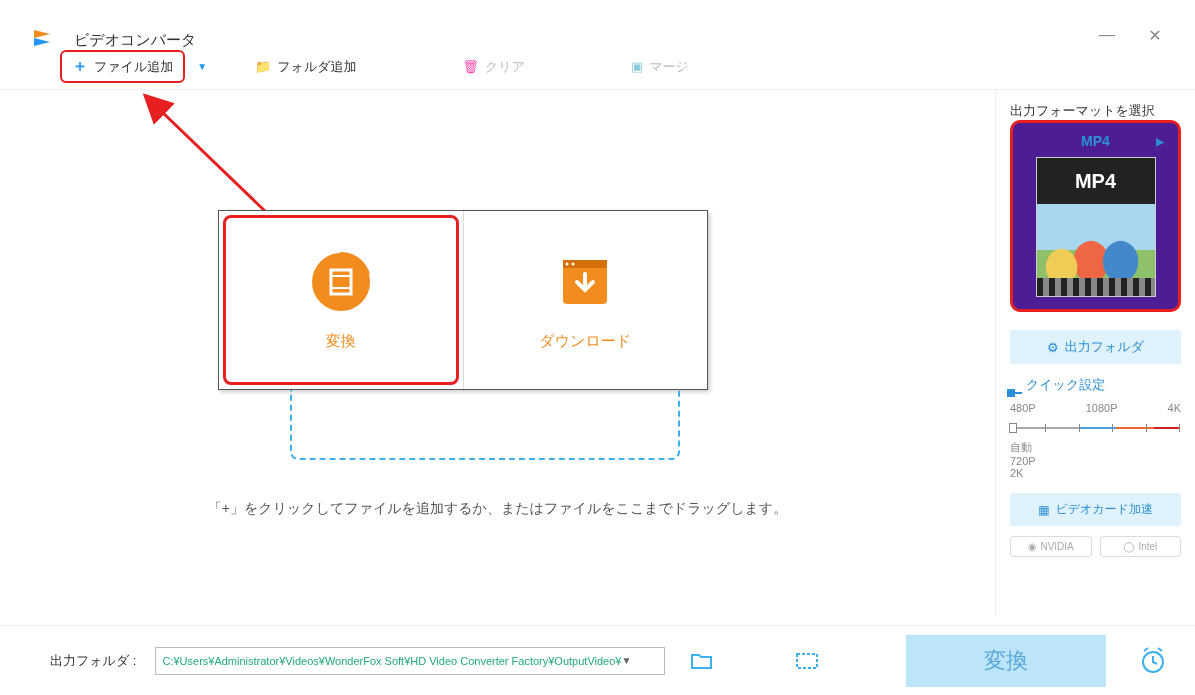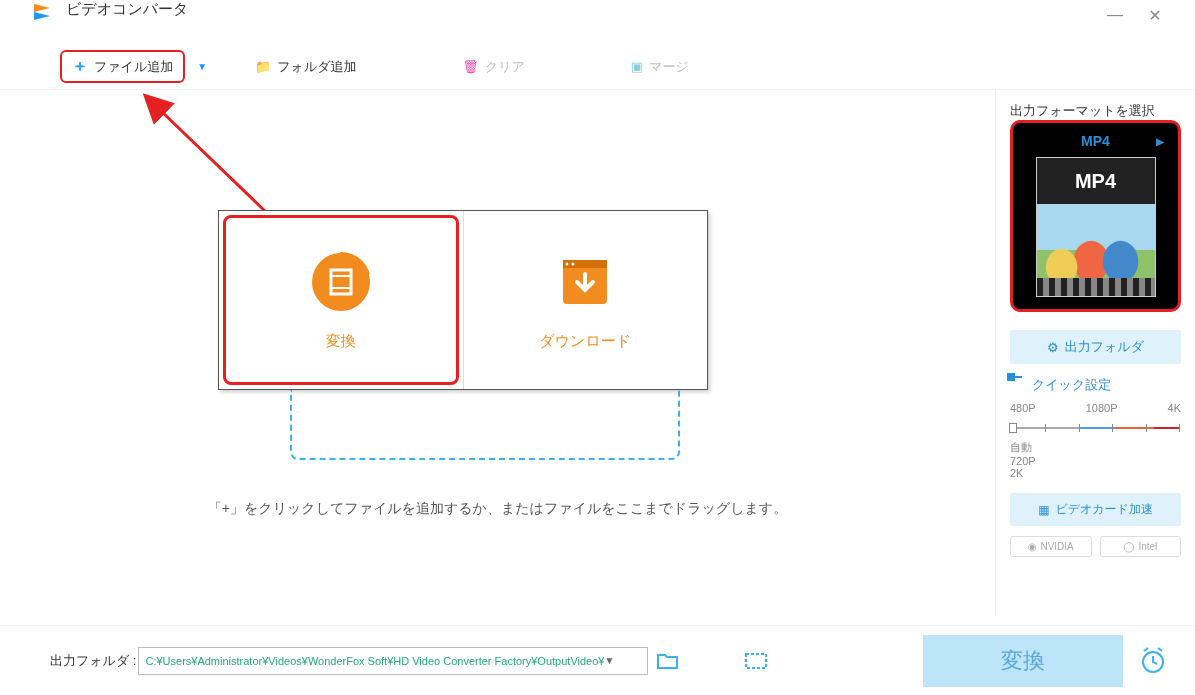--- a/index.html
+++ b/index.html
@@ -1,19 +1,19 @@
 <!DOCTYPE html>
 <html><head>
 <meta charset="utf-8">
 <style>
 * { box-sizing: border-box; margin: 0; padding: 0; font-family: "Meiryo", "Hiragino Sans", sans-serif; }
 body { background: #fff; width: 1195px; height: 695px; position: relative; overflow: hidden; }
 
 
-.titlebar { height: 50px; display: flex; align-items: flex-start; padding: 0 20px 0 30px; }
+.titlebar { height: 50px; display: flex; align-items: flex-end; padding: 0 20px 0 30px; gap: 8px; }
 .titlebar .logo { width: 24px; height: 24px; margin-right: 12px; }
 .titlebar .title { font-size: 15px; color: #333; flex: 1; }
 .titlebar .winbtn { width: 40px; height: 30px; display: flex; align-items: center; justify-content: center; color: #888; cursor: pointer; }
 
 
 .toolbar { height: 40px; display: flex; align-items: center; gap: 30px; padding: 0 30px 0 10px; border-bottom: 1px solid #eee; padding-bottom: 6px;}
 .toolbar .btn { display: flex; align-items: center; gap: 6px; font-size: 13px; color: #333; cursor: pointer; padding: 4px 8px; }
 .toolbar .btn.addfile { border: 2px solid #e62020; border-radius: 6px; padding: 4px 10px; margin-left: 50px;}
 .toolbar .btn.disabled { color: #bbb; }
 .toolbar .plus { color: #2196f3; font-weight: bold; font-size: 16px; }
@@ -36,47 +36,47 @@
 
 .arrow-svg { position: absolute; left: 60px; top: 0px; width: 260px; height: 260px; pointer-events: none; }
 
 
 .dashed { position: absolute; left: 290px; top: 300px; width: 390px; height: 70px; border: 2px dashed #3db0f0; border-top: none; border-radius: 0 0 8px 8px; }
 
 .droptext { position: absolute; left: 0; right: 0; top: 410px; text-align: center; font-size: 14px; color: #555; }
 
 
 .side-title { font-size: 13px; color: #333; margin-bottom: 0; }
-.format-box { border: 3px solid #e62020; border-radius: 10px; background: #000000; padding: 10px 8px 12px; margin-bottom: 18px; }
+.format-box { border: 3px solid #e62020; border-radius: 10px; background: #4c1d95; padding: 10px 8px 12px; margin-bottom: 18px; }
 .format-head { display: flex; align-items: center; justify-content: center; gap: 6px; color: #2a8fd4; font-size: 14px; font-weight: bold; margin-bottom: 8px; position: relative;}
 .format-head .chevron { position: absolute; right: 6px; color: #2a8fd4; font-size: 10px;}
 .format-thumb { width: 120px; height: 140px; margin: 0 auto; background: #fff; border: 1px solid #ccc; position: relative; display: flex; flex-direction: column; }
 .format-thumb .fhead { height: 46px; background: #222; color: #fff; font-weight: bold; font-size: 20px; display: flex; align-items: center; justify-content: center; }
 .format-thumb .fbody { flex: 1; background: linear-gradient(#9fd080,#f0e68c,#f0a050); position: relative; }
 .format-thumb .filmstrip { position: absolute; bottom: 0; left: 0; right: 0; height: 18px; background: repeating-linear-gradient(90deg,#222 0 6px,#888 6px 12px); }
 
 .side-btn { background: #dff2fb; color: #2a8fd4; font-size: 13px; padding: 8px; text-align: center; border-radius: 2px; margin-bottom: 12px; display: flex; align-items: center; justify-content: center; gap: 6px; cursor: pointer;}
 
-.quick-title { font-size: 13px; color: #2a8fd4; display: flex; align-items: flex-start; gap: 10px; margin-bottom: 8px; }
+.quick-title { font-size: 13px; color: #2a8fd4; display: flex; align-items: flex-end; gap: 4px; margin-bottom: 8px; }
 .quick-title .dash { width: 12px; height: 2px; background: #2a8fd4; display: inline-block; position: relative;}
 .quick-title .dash::before { content:""; position:absolute; left:-3px; top:-3px; width:8px; height:8px; background:#2a8fd4; }
 
 .slider { position: relative; height: 16px; margin: 6px 2px 4px; }
 .slider .track { position: absolute; top: 7px; left: 0; right: 0; height: 2px; background: linear-gradient(90deg,#aaa 0 40%,#4b9fe0 40% 62%, #e63 62% 85%, #c22 85% 100%);}
 .slider .tick { position: absolute; top: 4px; width: 1px; height: 8px; background: #888;}
 .slider .handle { position: absolute; left: -3px; top: 3px; width: 8px; height: 10px; background: #fff; border: 1px solid #888; }
 .quick-labels { display: flex; justify-content: space-between; font-size: 11px; color: #888; }
 .quick-labels.row2 { margin-top: 4px; margin-bottom: 14px; flex-direction: column;}
 
 .gpu-btn { background: #dff2fb; color: #2a8fd4; font-size: 12px; padding: 8px; text-align: center; border-radius: 2px; margin-bottom: 10px; display: flex; align-items: center; justify-content: center; gap: 6px; cursor: pointer;}
 .chips { display: flex; gap: 8px; }
 .chip { flex: 1; border: 1px solid #ddd; border-radius: 3px; padding: 4px 2px; font-size: 10px; color: #aaa; display: flex; align-items: center; justify-content: center; gap: 4px;}
 
 
-.footer { position: absolute; bottom: 0; left: 0; right: 0; height: 70px; border-top: 1px solid #eee; display: flex; align-items: center; padding: 0 20px 0 50px; gap: 2px;}
+.footer { position: absolute; bottom: 0; left: 0; right: 0; height: 70px; border-top: 1px solid #eee; display: flex; align-items: center; padding: 0 20px 0 50px; gap: 19px;}
 .footer .lbl { font-size: 13px; color: #333; }
 .footer .pathbox { width: 510px; height: 28px; border: 1px solid #bbb; padding: 0 6px; font-size: 11px; color: #2a7; display: flex; align-items: center; }
 .footer .pathbox .drop { color: #666; font-size: 10px;}
 .footer .iconbtn { width: 36px; height: 28px; display: flex; align-items: center; justify-content: center; color: #3db0f0; cursor: pointer; font-size: 18px;}
 .footer .spacer { flex: 1; }
 .footer .convert-btn { width: 200px; height: 52px; background: #bde5fa; color: #5aa8d6; font-size: 22px; display: flex; align-items: center; justify-content: center; cursor: pointer; margin-right: 6px;}
 .footer .clock { width: 44px; height: 44px; display: flex; align-items: center; justify-content: center; color: #3db0f0; cursor: pointer;}
 
 .folder-icon{color:#3db0f0;}
 </style>

